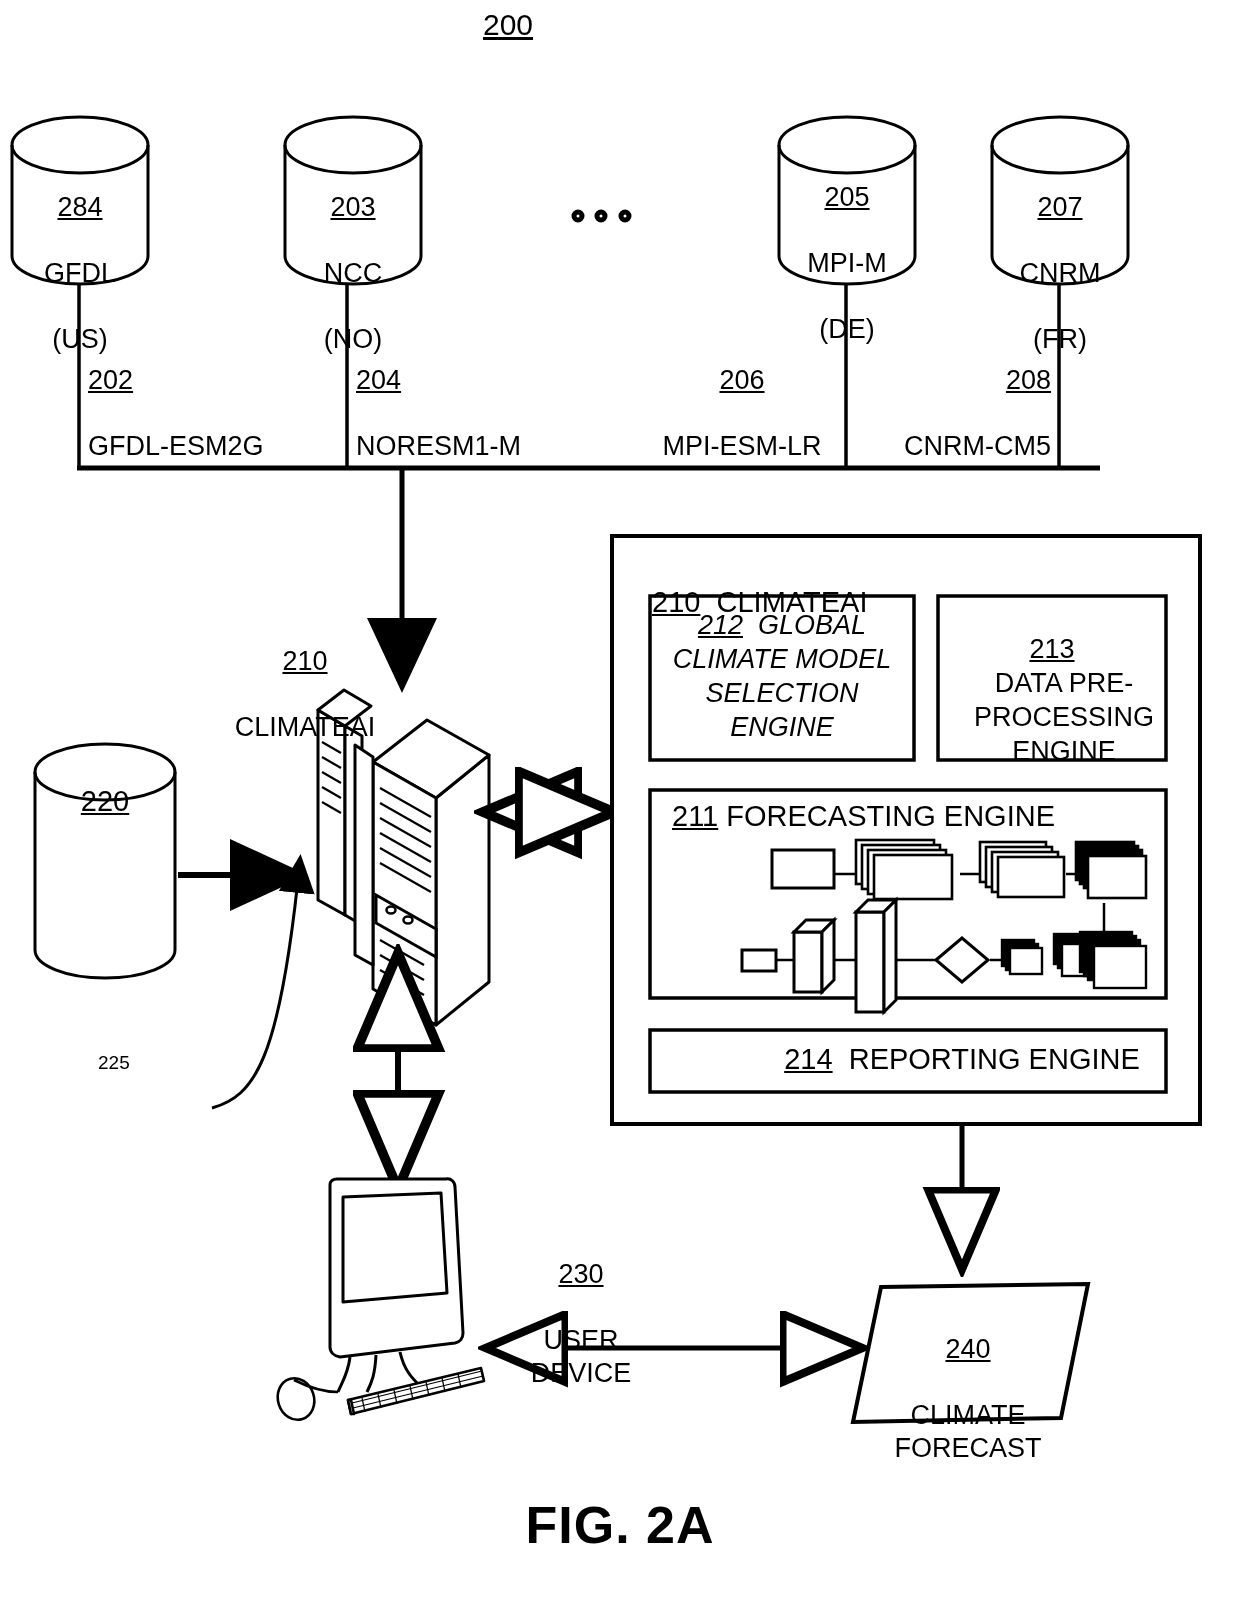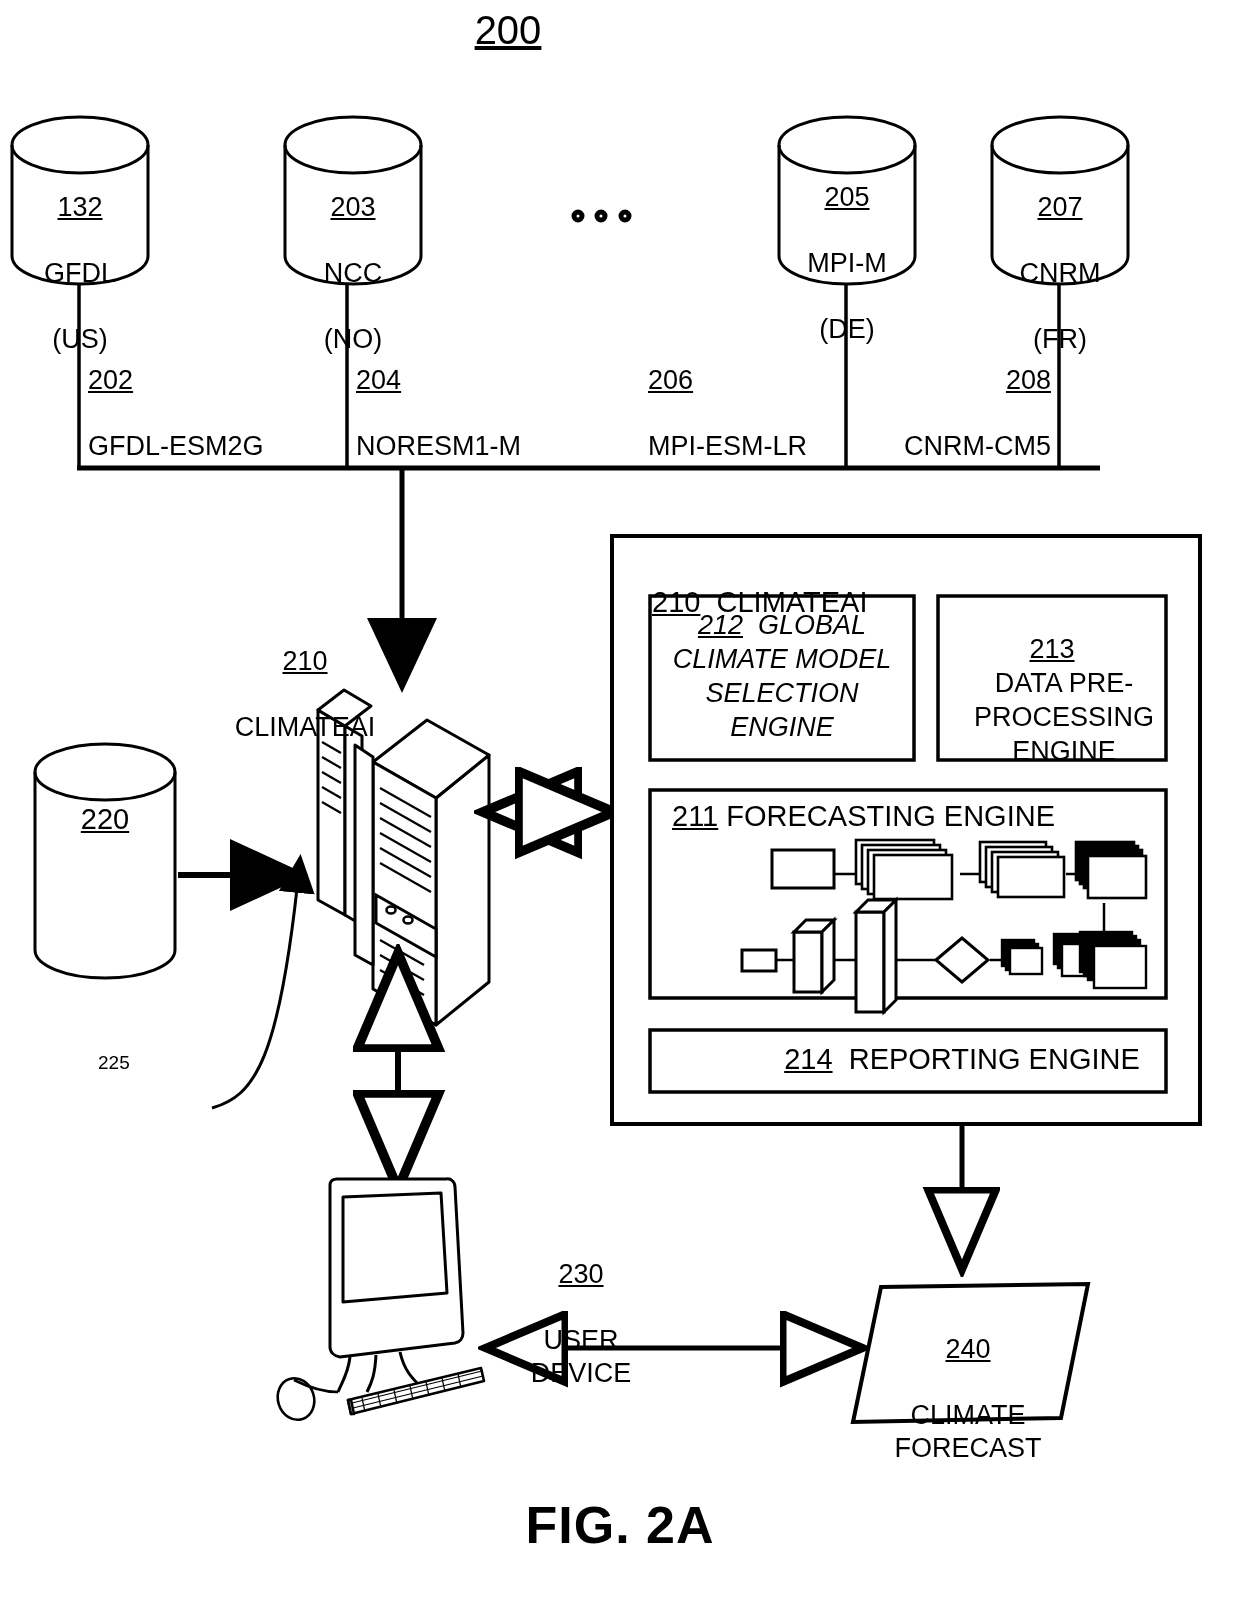--- a/index.html
+++ b/index.html
@@ -3,21 +3,21 @@
 <meta charset="utf-8">
 <style>
   html,body{margin:0;padding:0;background:#ffffff;}
   body{width:1240px;height:1599px;position:relative;overflow:hidden;
        font-family:"Liberation Sans","DejaVu Sans",sans-serif;color:#000;}
   .abs{position:absolute;}
   .ctr{text-align:center;}
   .ul{text-decoration:underline;text-underline-offset:2px;}
   .lbl{font-size:27px;line-height:33px;white-space:pre-line;}
   svg{position:absolute;left:0;top:0;overflow:visible;}
-  #fig-title{left:0;top:8px;width:1016px;font-size:40px;}
+  #fig-title{left:0;top:8px;width:1016px;font-size:30px;}
   #fig-caption{left:0;top:1495px;width:1240px;font-size:52px;font-weight:bold;letter-spacing:1px;}
 </style>
 </head>
 <body>
 
 <div class="abs ctr" id="fig-title">
   <span class="ul">200</span>
 </div>
 
 <svg width="1240" height="1599" viewBox="0 0 1240 1599">
@@ -245,21 +245,21 @@
     <ellipse cx="296" cy="1399" rx="18" ry="21" transform="rotate(-18 296 1399)"></ellipse>
     <path d="M338,1392 C322,1392 306,1386 294,1380" fill="none"></path>
   </g>
 
   <line x1="493" y1="1348" x2="855" y2="1348" stroke="#000" stroke-width="5" marker-end="url(#openArrow)" marker-start="url(#openArrowStart)"></line>
 
   <path d="M881,1287 L1088,1284 L1061,1418 L853,1422 z" fill="#fff" stroke="#000" stroke-width="4"></path>
 </svg>
 
 <div class="abs ctr lbl" style="left:12px;top:158px;width:136px;">
-  <div class="ul">132</div>
+  <div class="ul">284</div>
   <div>GFDL</div>
   <div>(US)</div>
 </div>
 <div class="abs ctr lbl" style="left:285px;top:158px;width:136px;">
   <div class="ul">203</div>
   <div>NCC</div>
   <div>(NO)</div>
 </div>
 <div class="abs ctr lbl" style="left:779px;top:148px;width:136px;">
   <div class="ul">205</div>
@@ -273,35 +273,35 @@
 </div>
 
 <div class="abs lbl" style="left:88px;top:331px;">
   <div class="ul">202</div>
   <div>GFDL-ESM2G</div>
 </div>
 <div class="abs lbl" style="left:356px;top:331px;">
   <div class="ul">204</div>
   <div>NORESM1-M</div>
 </div>
-<div class="abs lbl" style="left:648px;top:331px;width:188px;text-align:left;">
+<div class="abs lbl" style="left:648px;top:331px;width:188px;text-align:center;">
   <div class="ul">206</div>
   <div>MPI-ESM-LR</div>
 </div>
 <div class="abs lbl" style="left:888px;top:331px;width:163px;text-align:right;">
   <div class="ul">208</div>
   <div>CNRM-CM5</div>
 </div>
 
 <div class="abs ctr lbl" style="left:170px;top:612px;width:270px;">
   <div class="ul">210</div>
   <div>CLIMATEAI</div>
 </div>
 
-<div class="abs ctr lbl" style="left:35px;top:770px;width:140px;font-size:29px;">
+<div class="abs ctr lbl" style="left:35px;top:752px;width:140px;font-size:29px;">
   <span class="ul">220</span>
 </div>
 
 <div class="abs lbl" style="left:98px;top:1012px;font-size:19px;line-height:34px;">
   <div>225</div>
 </div>
 
 <div class="abs lbl" style="left:652px;top:553px;font-size:29px;">
   <span class="ul">210</span>&nbsp;&nbsp;<span>CLIMATEAI</span>
 </div>

